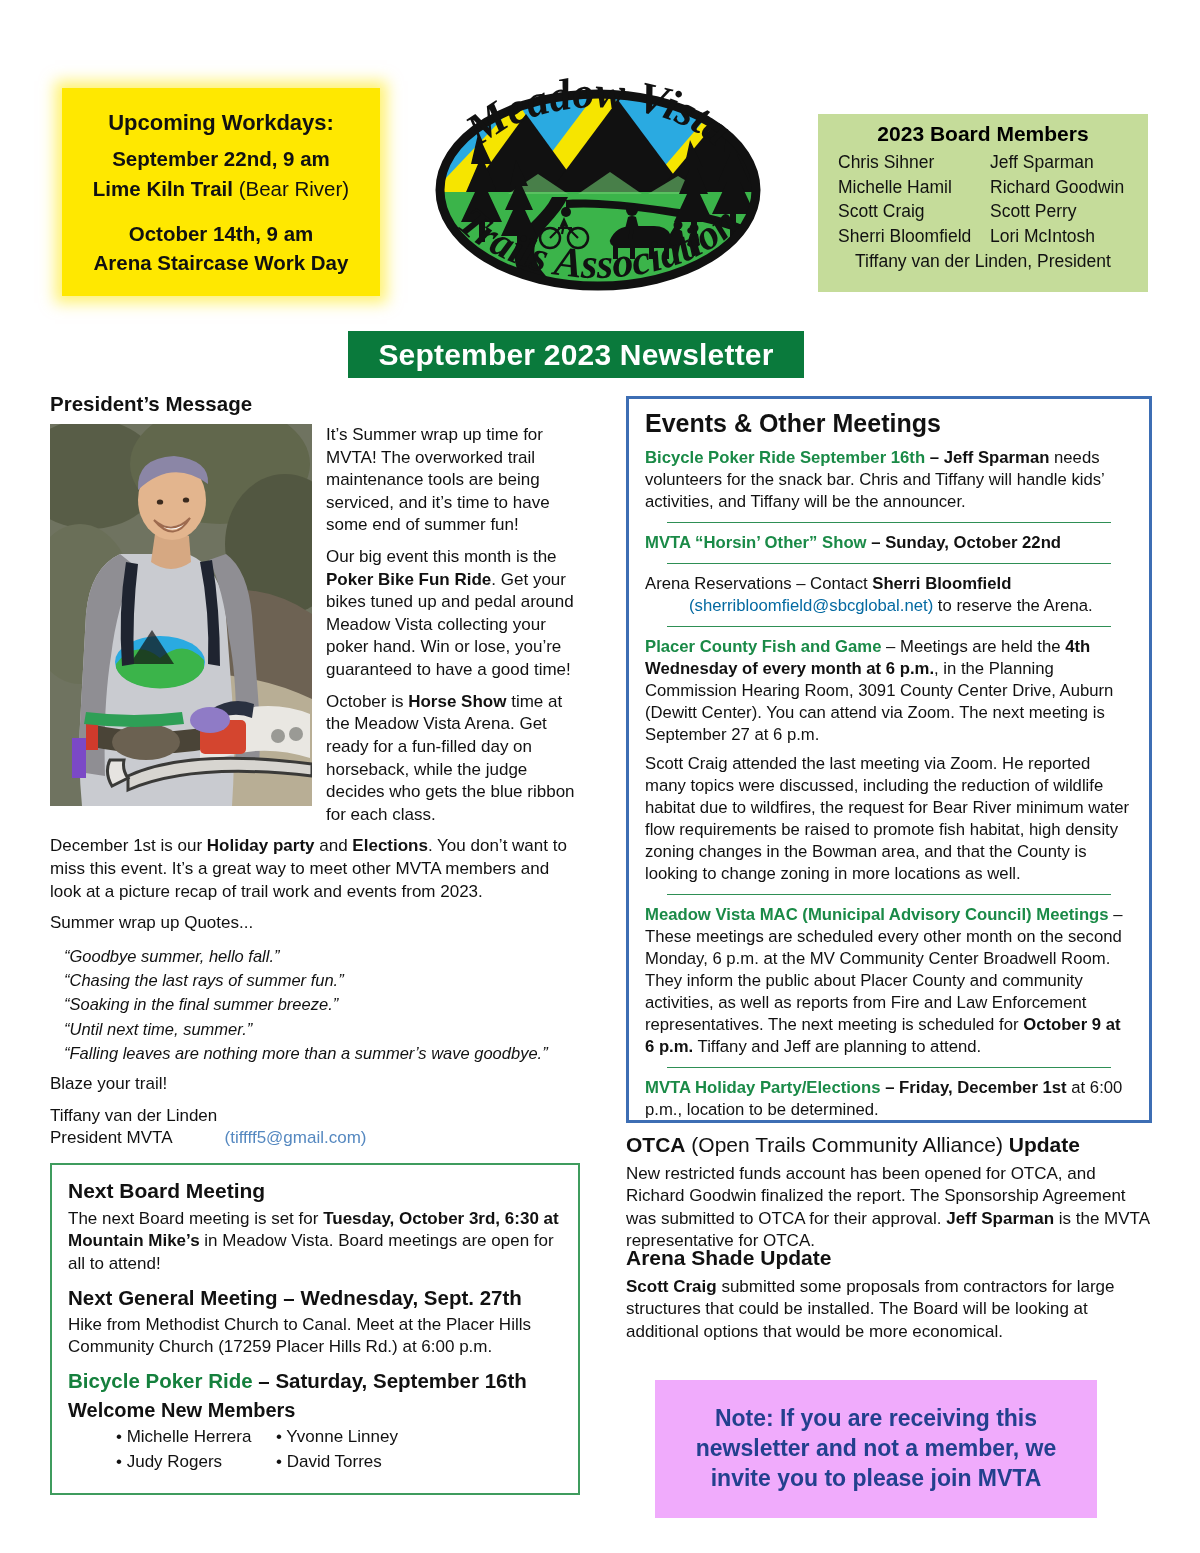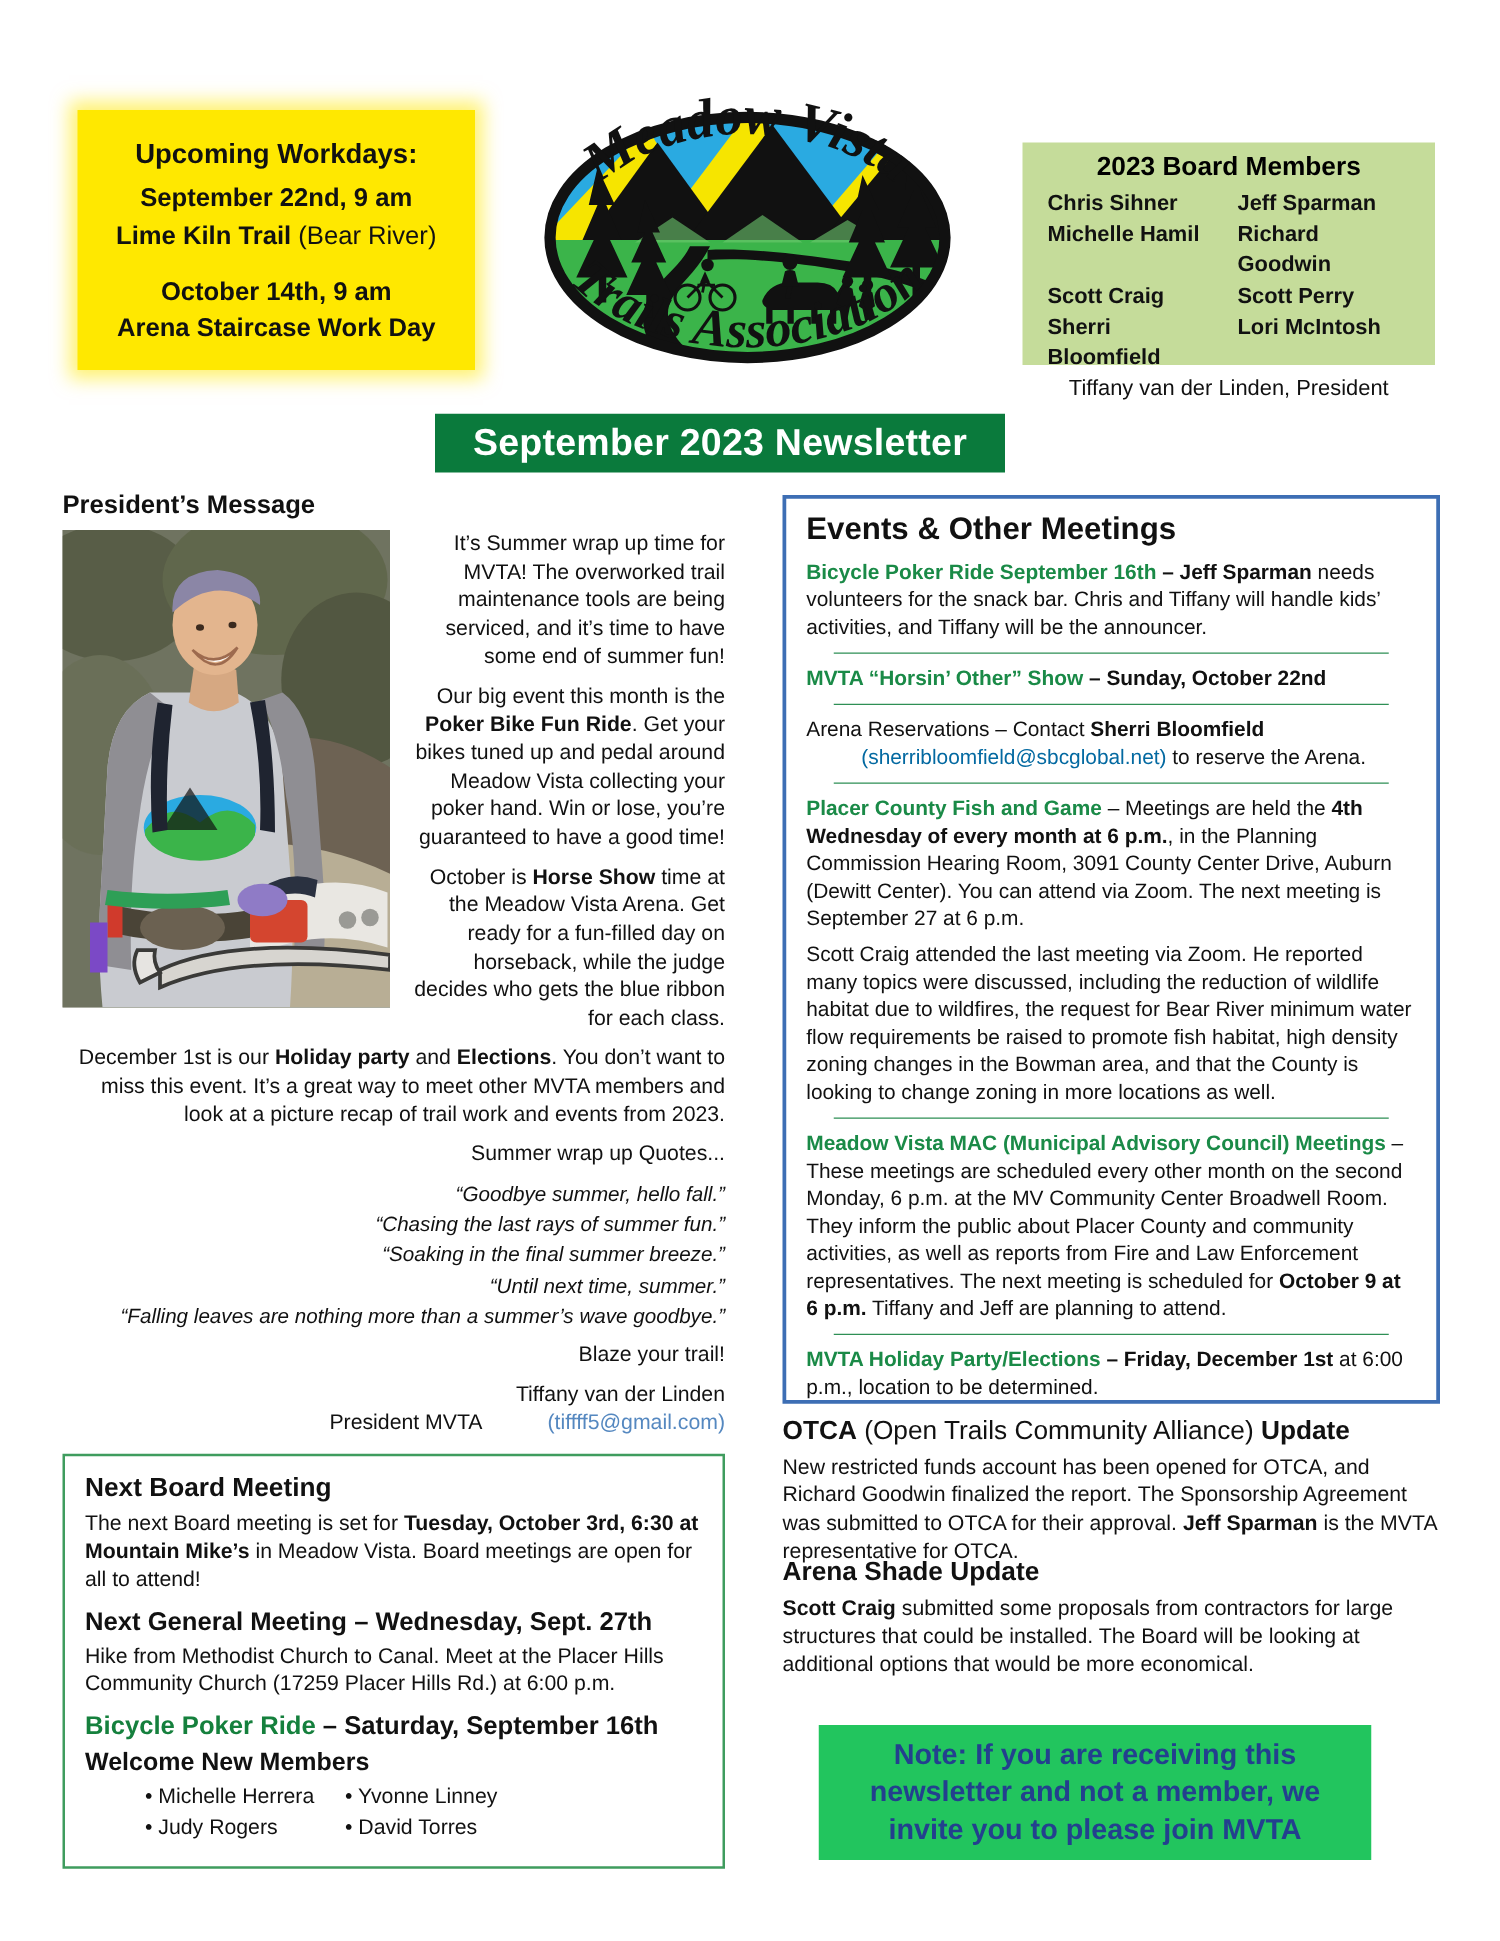--- a/index.html
+++ b/index.html
@@ -28,42 +28,42 @@
 
   
   .logo-wrap { position: absolute; left: 398px; top: 42px; width: 400px; height: 285px; }
   .logo-wrap svg { width: 100%; height: 100%; display: block; }
 
   .board-box {
     position: absolute; left: 818px; top: 114px; width: 330px; height: 178px;
     background: #c5dc9a; padding: 8px 10px 6px;
   }
   .board-title { text-align: center; font-weight: bold; font-size: 21px; margin-bottom: 4px; color:#000; }
-  .board-grid { display: grid; grid-template-columns: 1fr 1fr; column-gap: 14px; row-gap: 0px; padding: 0 10px; font-weight: bold; }
+  .board-grid { display: grid; grid-template-columns: 1fr 1fr; column-gap: 14px; row-gap: 0px; padding: 0 10px; }
   .board-grid div { font-size: 17.5px; line-height: 1.41; color: #111; }
   .board-pres { text-align: center; font-size: 17.5px; margin-top: 2px; }
 
   
   .banner {
     position: absolute; left: 348px; top: 331px; width: 456px; height: 47px;
     background: #0a7a3c; display: flex; align-items: center; justify-content: center;
   }
   .banner span { color: #fff; font-weight: bold; font-size: 30px; letter-spacing: .2px; }
 
   
   .left-col { position: absolute; left: 50px; top: 392px; width: 530px; }
   .sec-head { font-weight: bold; font-size: 20.5px; margin-bottom: 8px; }
 
   .pm-photo {
     float: left; width: 262px; height: 382px; margin: 0 14px 6px 0;
     background:#6b6f5a; position: relative; overflow: hidden;
   }
   .pm-photo svg { position:absolute; inset:0; width:100%; height:100%; }
 
-  .body-text { font-size: 17px; line-height: 1.33; text-align: right; }
+  .body-text { font-size: 17px; line-height: 1.33; text-align: left; }
   .body-text p { margin-bottom: 9px; }
   .quotes { margin: 2px 0 8px 14px; }
   .quotes div { font-style: italic; font-size: 16.5px; line-height: 1.47; }
   .sig { font-size: 17px; line-height: 1.3; }
   .email { color: #5588c0; }
   .email-ind { display:inline-block; margin-left: 52px; }
 
   .meeting-box {
     position: absolute; left: 50px; top: 1163px; width: 530px; height: 332px;
     border: 2px solid #3f9c5e; background: #fff; padding: 14px 16px 24px 16px;
@@ -88,22 +88,22 @@
   .ev-b { font-weight: bold; }
   .ev-email { color: #0369a1; margin-left: 44px; }
   .hr-green { border: none; border-top: 1.6px solid #2e8f55; margin: 9px 22px 9px 22px; }
 
   .r-sec { position: absolute; left: 626px; width: 530px; }
   .r-head { font-weight: bold; font-size: 21px; margin-bottom: 6px; }
   .r-head .reg { font-weight: normal; }
   .r-p { font-size: 17px; line-height: 1.31; }
 
   .note-box {
-    position: absolute; left: 655px; top: 1380px; width: 442px; height: 108px;
-    background: #22c55e; display:flex; align-items:center; justify-content:center;
+    position: absolute; left: 655px; top: 1380px; width: 442px; height: 138px;
+    background: #f0abfc; display:flex; align-items:center; justify-content:center;
     text-align:center; padding: 4px 14px;
   }
   .note-box span { color: #23408e; font-weight: bold; font-size: 23px; line-height: 1.3; }
 </style>
 </head>
 <body>
 
 <div class="page">
 
   <div class="workdays-box">

